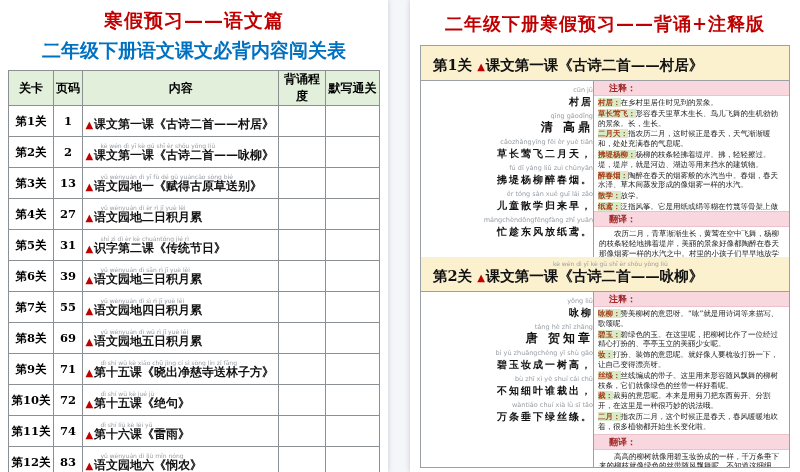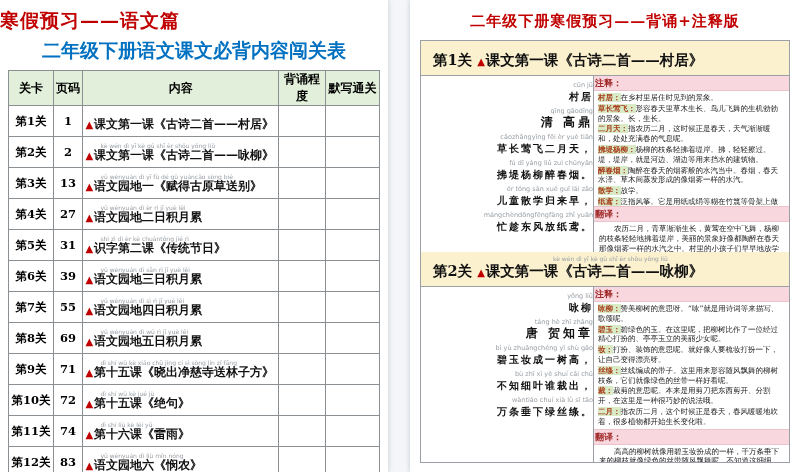--- a/index.html
+++ b/index.html
@@ -4,63 +4,63 @@
 <style>
   html,body{margin:0;padding:0;}
   body{font-family:"DejaVu Sans","Liberation Sans",sans-serif;}
   .canvas{position:relative;width:800px;height:472px;overflow:hidden;
     background:linear-gradient(90deg,#e9edf2 0%,#f4f6f9 50%,#e9edf2 100%);}
   .page{position:absolute;top:0;background:#ffffff;box-shadow:0 0 5px rgba(60,70,90,.25);}
   .page-left{left:0;width:388px;height:472px;}
   .page-right{left:410px;width:390px;height:472px;}
 
   
-  .lp-title1{margin-top:8px;text-align:left;font-size:19px;font-weight:bold;
+  .lp-title1{margin-top:8px;text-align:center;font-size:19px;font-weight:bold;
     color:var(--red-accent,#c00000);font-family:"DejaVu Serif","Liberation Serif",serif;letter-spacing:1px;}
   .lp-title2{margin-top:4px;text-align:center;font-size:19px;font-weight:bold;
     color:var(--blue-title,#0070c0);font-family:"DejaVu Serif","Liberation Serif",serif;}
   table.toc{border-collapse:collapse;margin:6px auto 0;width:372px;table-layout:fixed;}
   table.toc th,table.toc td{border:1px solid #8a8f94;padding:0 2px;overflow:hidden;}
   table.toc th{background:var(--header-green,#e2efda);font-size:12px;font-weight:bold;height:25px;
     font-family:"DejaVu Serif","Liberation Serif",serif;}
   table.toc td{height:30px;}
   .col-level{width:44px;} .col-page{width:29px;} .col-content{width:192px;}
   .col-recite{width:46px;} .col-dict{width:53px;}
   .c-level,.c-page{text-align:center;font-size:11.5px;font-weight:bold;
     font-family:"DejaVu Serif","Liberation Serif",serif;}
   .c-content{text-align:left;vertical-align:middle;}
   .row-pinyin{font-size:6px;line-height:7px;color:var(--pinyin-gray,#9aa0a6);margin-left:15px;height:7px;
     white-space:nowrap;}
   .row-line{font-size:12px;line-height:13px;font-weight:bold;color:#111;white-space:nowrap;
     font-family:"DejaVu Serif","Liberation Serif",serif;}
   .tri{color:var(--red-accent,#c00000);font-size:10px;margin-right:1px;}
 
   
-  .rp-title{margin-top:12px;text-align:center;font-size:15px;font-weight:bold;
+  .rp-title{margin-top:12px;text-align:center;font-size:18px;font-weight:bold;
     color:var(--red-accent,#c00000);font-family:"DejaVu Serif","Liberation Serif",serif;letter-spacing:1px;}
   .rp-sections{margin:9px 10px 0;border:1px solid #9aa0a6;}
   .sec-header{background:var(--section-cream,#fbf1cf);text-align:left;padding:3px 12px 5px;
     border-bottom:1px solid #9aa0a6;}
   .sec-pinyin{font-size:6px;line-height:7px;min-height:7px;color:var(--pinyin-gray,#9aa0a6);
     padding-left:120px;white-space:nowrap;}
   .sec-title{font-size:14.5px;font-weight:bold;color:#111;
     font-family:"DejaVu Serif","Liberation Serif",serif;}
   .sec-body{display:flex;align-items:stretch;}
   .sec-body-1{height:176px;overflow:hidden;}
   .sec-body-2{height:175px;overflow:hidden;}
   .poem-col{width:172px;flex:0 0 172px;text-align:right;padding-top:5px;}
   .poem-unit{margin-bottom:3px;}
   .py{font-size:6.5px;line-height:8px;color:var(--pinyin-gray,#9aa0a6);white-space:nowrap;}
   .han{font-size:10px;line-height:15px;font-weight:bold;color:#111;letter-spacing:2px;
     font-family:"DejaVu Serif","Liberation Serif",serif;white-space:nowrap;}
   .han.poem-title{font-size:10px;}
   .han.author{font-size:12px;letter-spacing:3px;}
   .notes-col{flex:1;border-left:1px solid #9aa0a6;min-width:0;}
   .strip{background:var(--pink-strip,#f8d8de);color:#a02828;font-weight:bold;font-size:9px;
-    line-height:12px;padding:1px 1px;border-bottom:1px solid #ecc3cc;border-top:1px solid #ecc3cc;}
+    line-height:12px;padding:1px 15px;border-bottom:1px solid #ecc3cc;border-top:1px solid #ecc3cc;}
   .strip:first-child{border-top:none;}
   .notes-list{padding:2px 4px 1px;}
   .notes-list-1{height:112px;overflow:hidden;}
   .note{font-size:7.5px;line-height:9.8px;color:#222;margin-bottom:1px;}
   .term{background:var(--term-green,#d9eac6);color:var(--term-text,#a83e1c);font-weight:bold;}
   .trans{font-size:7.5px;line-height:9.8px;color:#222;padding:2px 5px;text-indent:2em;}
 </style>
 </head>
 <body>
 

